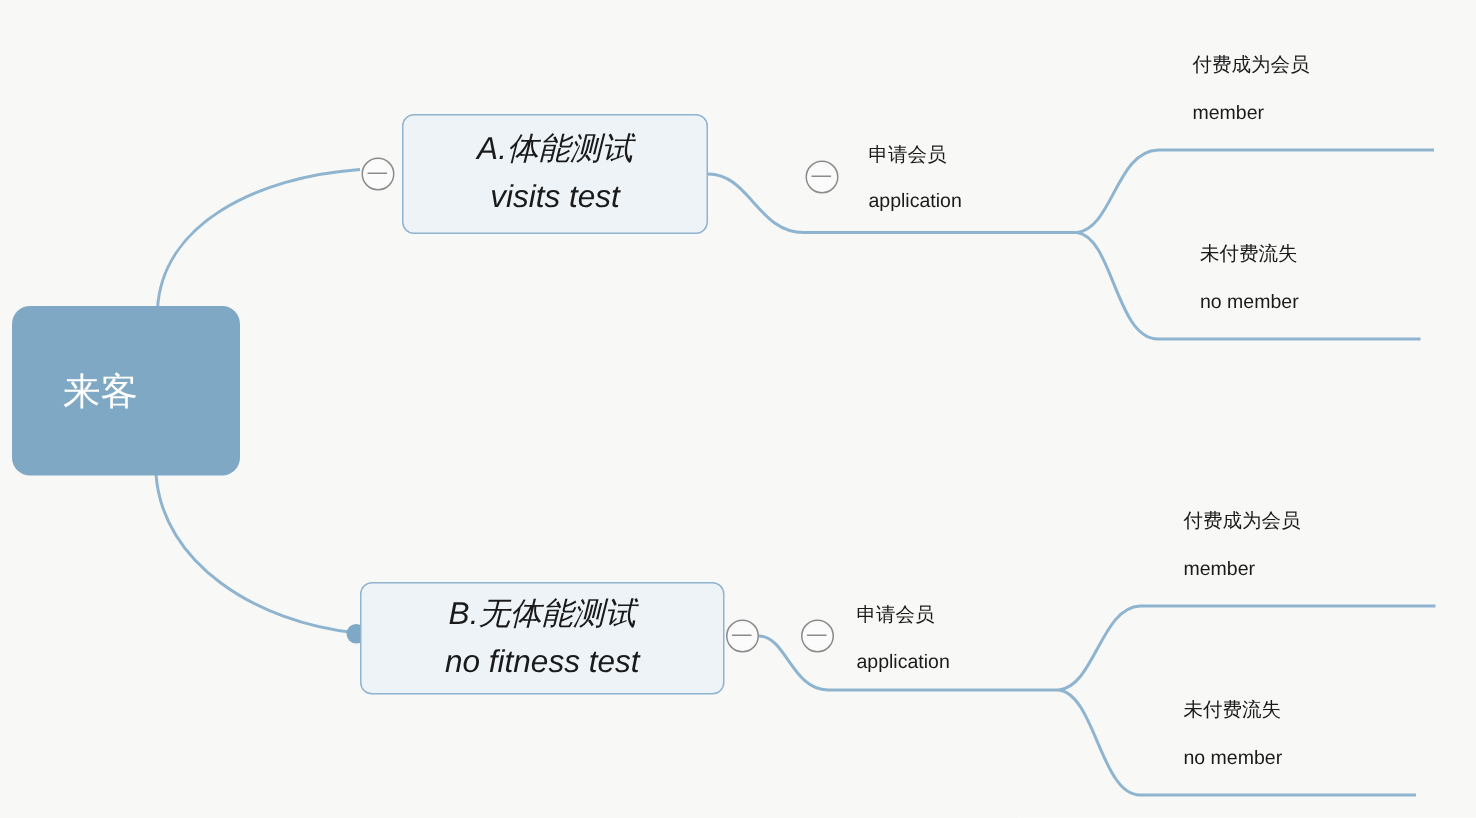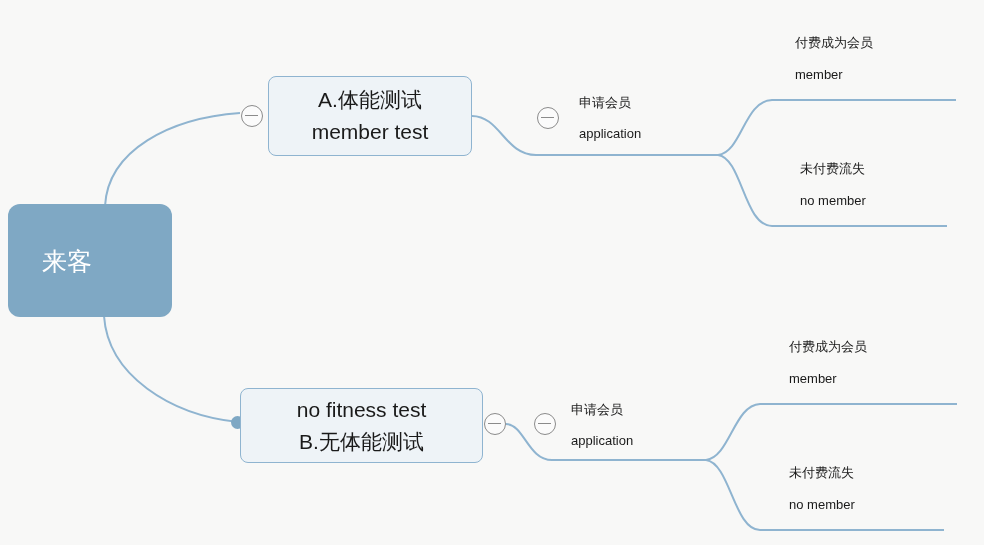--- a/index.html
+++ b/index.html
@@ -23,21 +23,21 @@
     width: 984px;
     height: 545px;
     pointer-events: none;
   }
 
   
   .root-node {
     position: absolute;
     left: 8px;
     top: 204px;
-    width: 164px;
+    width: 152px;
     height: 113px;
     background: #7fa8c4;
     border-radius: 12px;
     box-sizing: border-box;
     display: flex;
     flex-direction: column;
     justify-content: center;
     padding-left: 34px;
     color: #ffffff;
   }
@@ -52,20 +52,21 @@
     position: absolute;
     background: #eef3f7;
     border: 1.5px solid #8fb4d0;
     border-radius: 8px;
     box-sizing: border-box;
     display: flex;
     flex-direction: column;
     justify-content: center;
     align-items: center;
     color: #1a1a1a;
+    font-style: italic;
   }
   .branch-line {
     font-size: 21px;
     line-height: 32px;
     white-space: nowrap;
   }
   #node-a {
     left: 268px;
     top: 76px;
     width: 204px;
@@ -154,21 +155,21 @@
   </svg>
 
   <div class="root-node">
     <div class="root-line">来客</div>
   </div>
 
   <div class="toggle" style="left:241px; top:105px;"></div>
 
   <div class="branch-node" id="node-a">
     <div class="branch-line">A.体能测试</div>
-    <div class="branch-line">member test</div>
+    <div class="branch-line">visits test</div>
   </div>
 
   <div class="toggle" style="left:537px; top:107px;"></div>
 
   <div class="text-node" style="left:579px; top:87px;">
     <div class="text-line">申请会员</div>
     <div class="text-line">application</div>
   </div>
 
   <div class="text-node leaf-node" style="left:795px; top:27px;">
@@ -177,22 +178,22 @@
   </div>
 
   <div class="text-node leaf-node" style="left:800px; top:153px;">
     <div class="text-line">未付费流失</div>
     <div class="text-line">no member</div>
   </div>
 
   <div class="end-dot" style="left:231px; top:416px;"></div>
 
   <div class="branch-node" id="node-b">
+    <div class="branch-line">B.无体能测试</div>
     <div class="branch-line">no fitness test</div>
-    <div class="branch-line">B.无体能测试</div>
   </div>
 
   <div class="toggle" style="left:484px; top:413px;"></div>
 
   <div class="toggle" style="left:534px; top:413px;"></div>
 
   <div class="text-node" style="left:571px; top:394px;">
     <div class="text-line">申请会员</div>
     <div class="text-line">application</div>
   </div>

